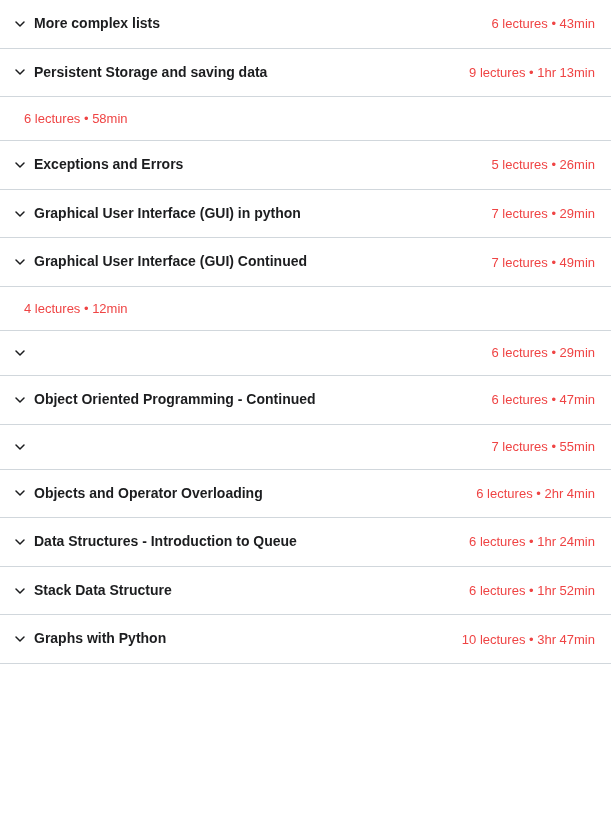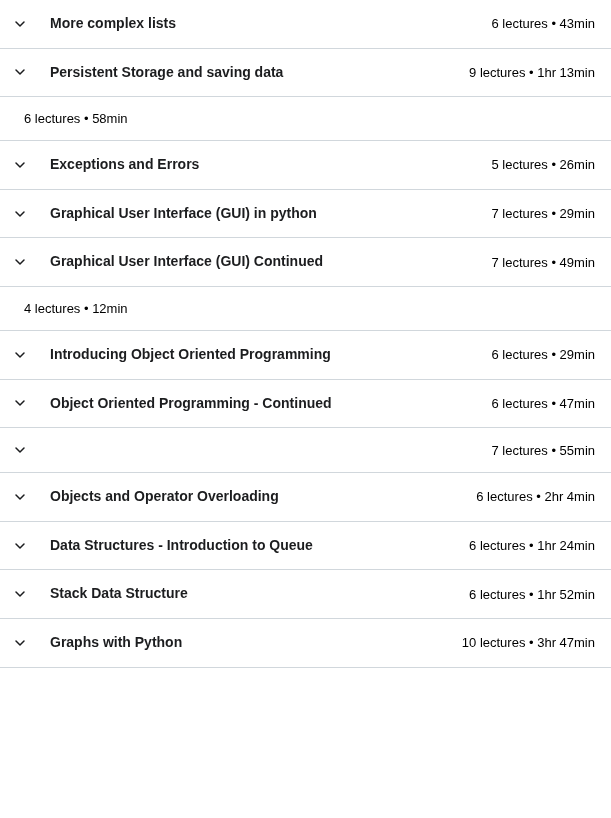--- a/index.html
+++ b/index.html
@@ -27,21 +27,21 @@
       justify-content: space-between;
       padding: 14px 16px 14px 12px;
       border-bottom: 1px solid #d1d7dc;
       cursor: pointer;
       background: #fff;
     }
 
     .course-row-left {
       display: flex;
       align-items: center;
-      gap: 22px;
+      gap: 6px;
       flex: 1;
       min-width: 0;
     }
 
     .chevron-icon {
       width: 16px;
       height: 16px;
       flex-shrink: 0;
       display: flex;
       align-items: center;
@@ -57,21 +57,21 @@
 
     .course-title {
       font-weight: 700;
       font-size: 14px;
       color: #1c1d1f;
       line-height: 1.4;
     }
 
     .course-meta {
       font-size: 13px;
-      color: #000000;
+      color: #ef4444;
       white-space: nowrap;
       flex-shrink: 0;
       margin-left: 12px;
     }
   </style>
 </head>
 <body>
 
 <div class="course-list" id="course-list-container">
 <div class="course-row">
@@ -135,21 +135,20 @@
     <div class="course-row">
       <span class="course-meta">4 lectures • 12min</span>
     </div>
     <div class="course-row">
       <div class="course-row-left">
         <div class="chevron-icon">
           <svg viewBox="0 0 12 12" fill="none" xmlns="http://www.w3.org/2000/svg">
       <path d="M2 4L6 8L10 4" stroke="#1c1d1f" stroke-width="1.5" stroke-linecap="round" stroke-linejoin="round"></path>
     </svg>
         </div>
-        <span class="course-title">Introducing Object Oriented Programming</span>
       </div>
       <span class="course-meta">6 lectures • 29min</span>
     </div>
     <div class="course-row">
       <div class="course-row-left">
         <div class="chevron-icon">
           <svg viewBox="0 0 12 12" fill="none" xmlns="http://www.w3.org/2000/svg">
       <path d="M2 4L6 8L10 4" stroke="#1c1d1f" stroke-width="1.5" stroke-linecap="round" stroke-linejoin="round"></path>
     </svg>
         </div>

